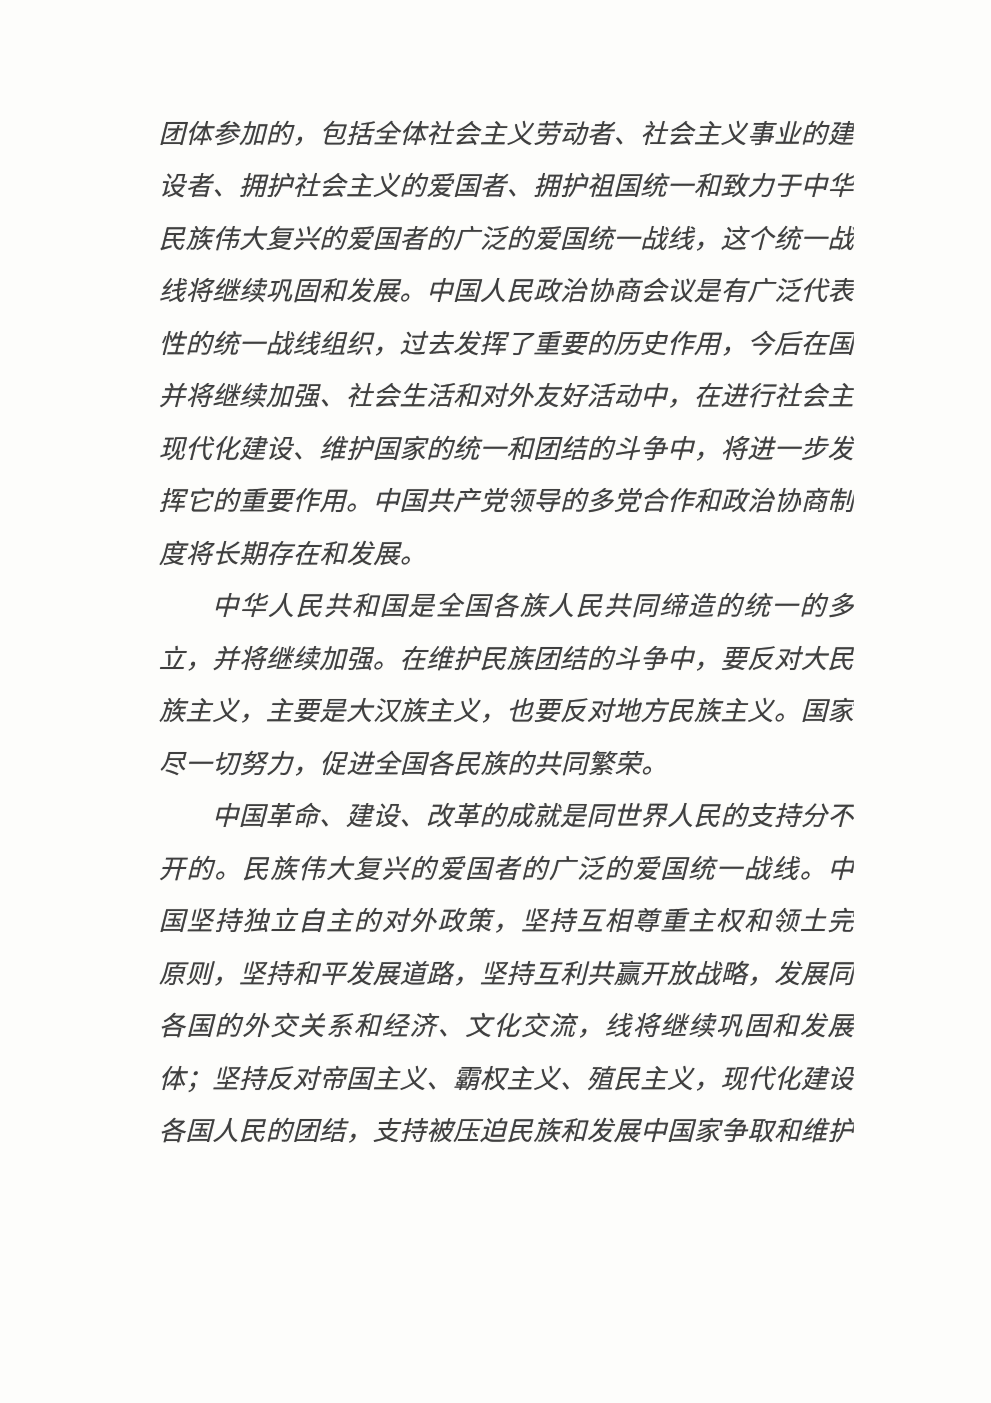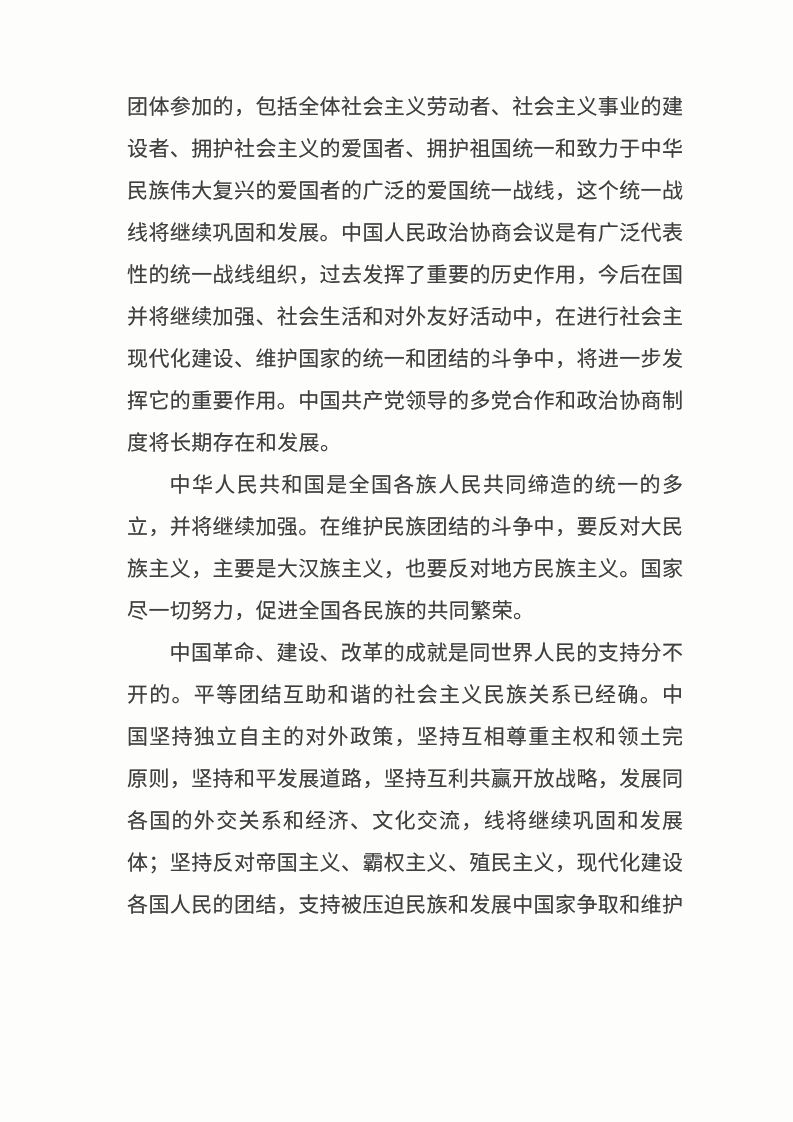--- a/index.html
+++ b/index.html
@@ -7,20 +7,21 @@
     margin: 0;
     padding: 0;
     background: #fdfdfb;
   }
   .page {
     position: relative;
     width: 717px;
     height: 1122px;
     background: #fdfdfb;
     overflow: hidden;
+    font-style: italic;
   }
   .textblock {
     position: absolute;
     left: 127px;
     top: 86px;
     width: 556px;
   }
   .paragraph {
     margin: 0;
     padding: 0;
@@ -66,21 +67,21 @@
 
     <div class="paragraph">
       <div class="line indent">中华人民共和国是全国各族人民共同缔造的统一的多</div>
       <div class="line">立，并将继续加强。在维护民族团结的斗争中，要反对大民</div>
       <div class="line">族主义，主要是大汉族主义，也要反对地方民族主义。国家</div>
       <div class="line end">尽一切努力，促进全国各民族的共同繁荣。</div>
     </div>
 
     <div class="paragraph">
       <div class="line indent">中国革命、建设、改革的成就是同世界人民的支持分不</div>
-      <div class="line">开的。平等团结互助和谐的社会主义民族关系已经确。中</div>
+      <div class="line">开的。民族伟大复兴的爱国者的广泛的爱国统一战线。中</div>
       <div class="line">国坚持独立自主的对外政策，坚持互相尊重主权和领土完</div>
       <div class="line">原则，坚持和平发展道路，坚持互利共赢开放战略，发展同</div>
       <div class="line">各国的外交关系和经济、文化交流，线将继续巩固和发展</div>
       <div class="line">体；坚持反对帝国主义、霸权主义、殖民主义，现代化建设</div>
       <div class="line">各国人民的团结，支持被压迫民族和发展中国家争取和维护</div>
     </div>
 
   </div>
 </div>
 

